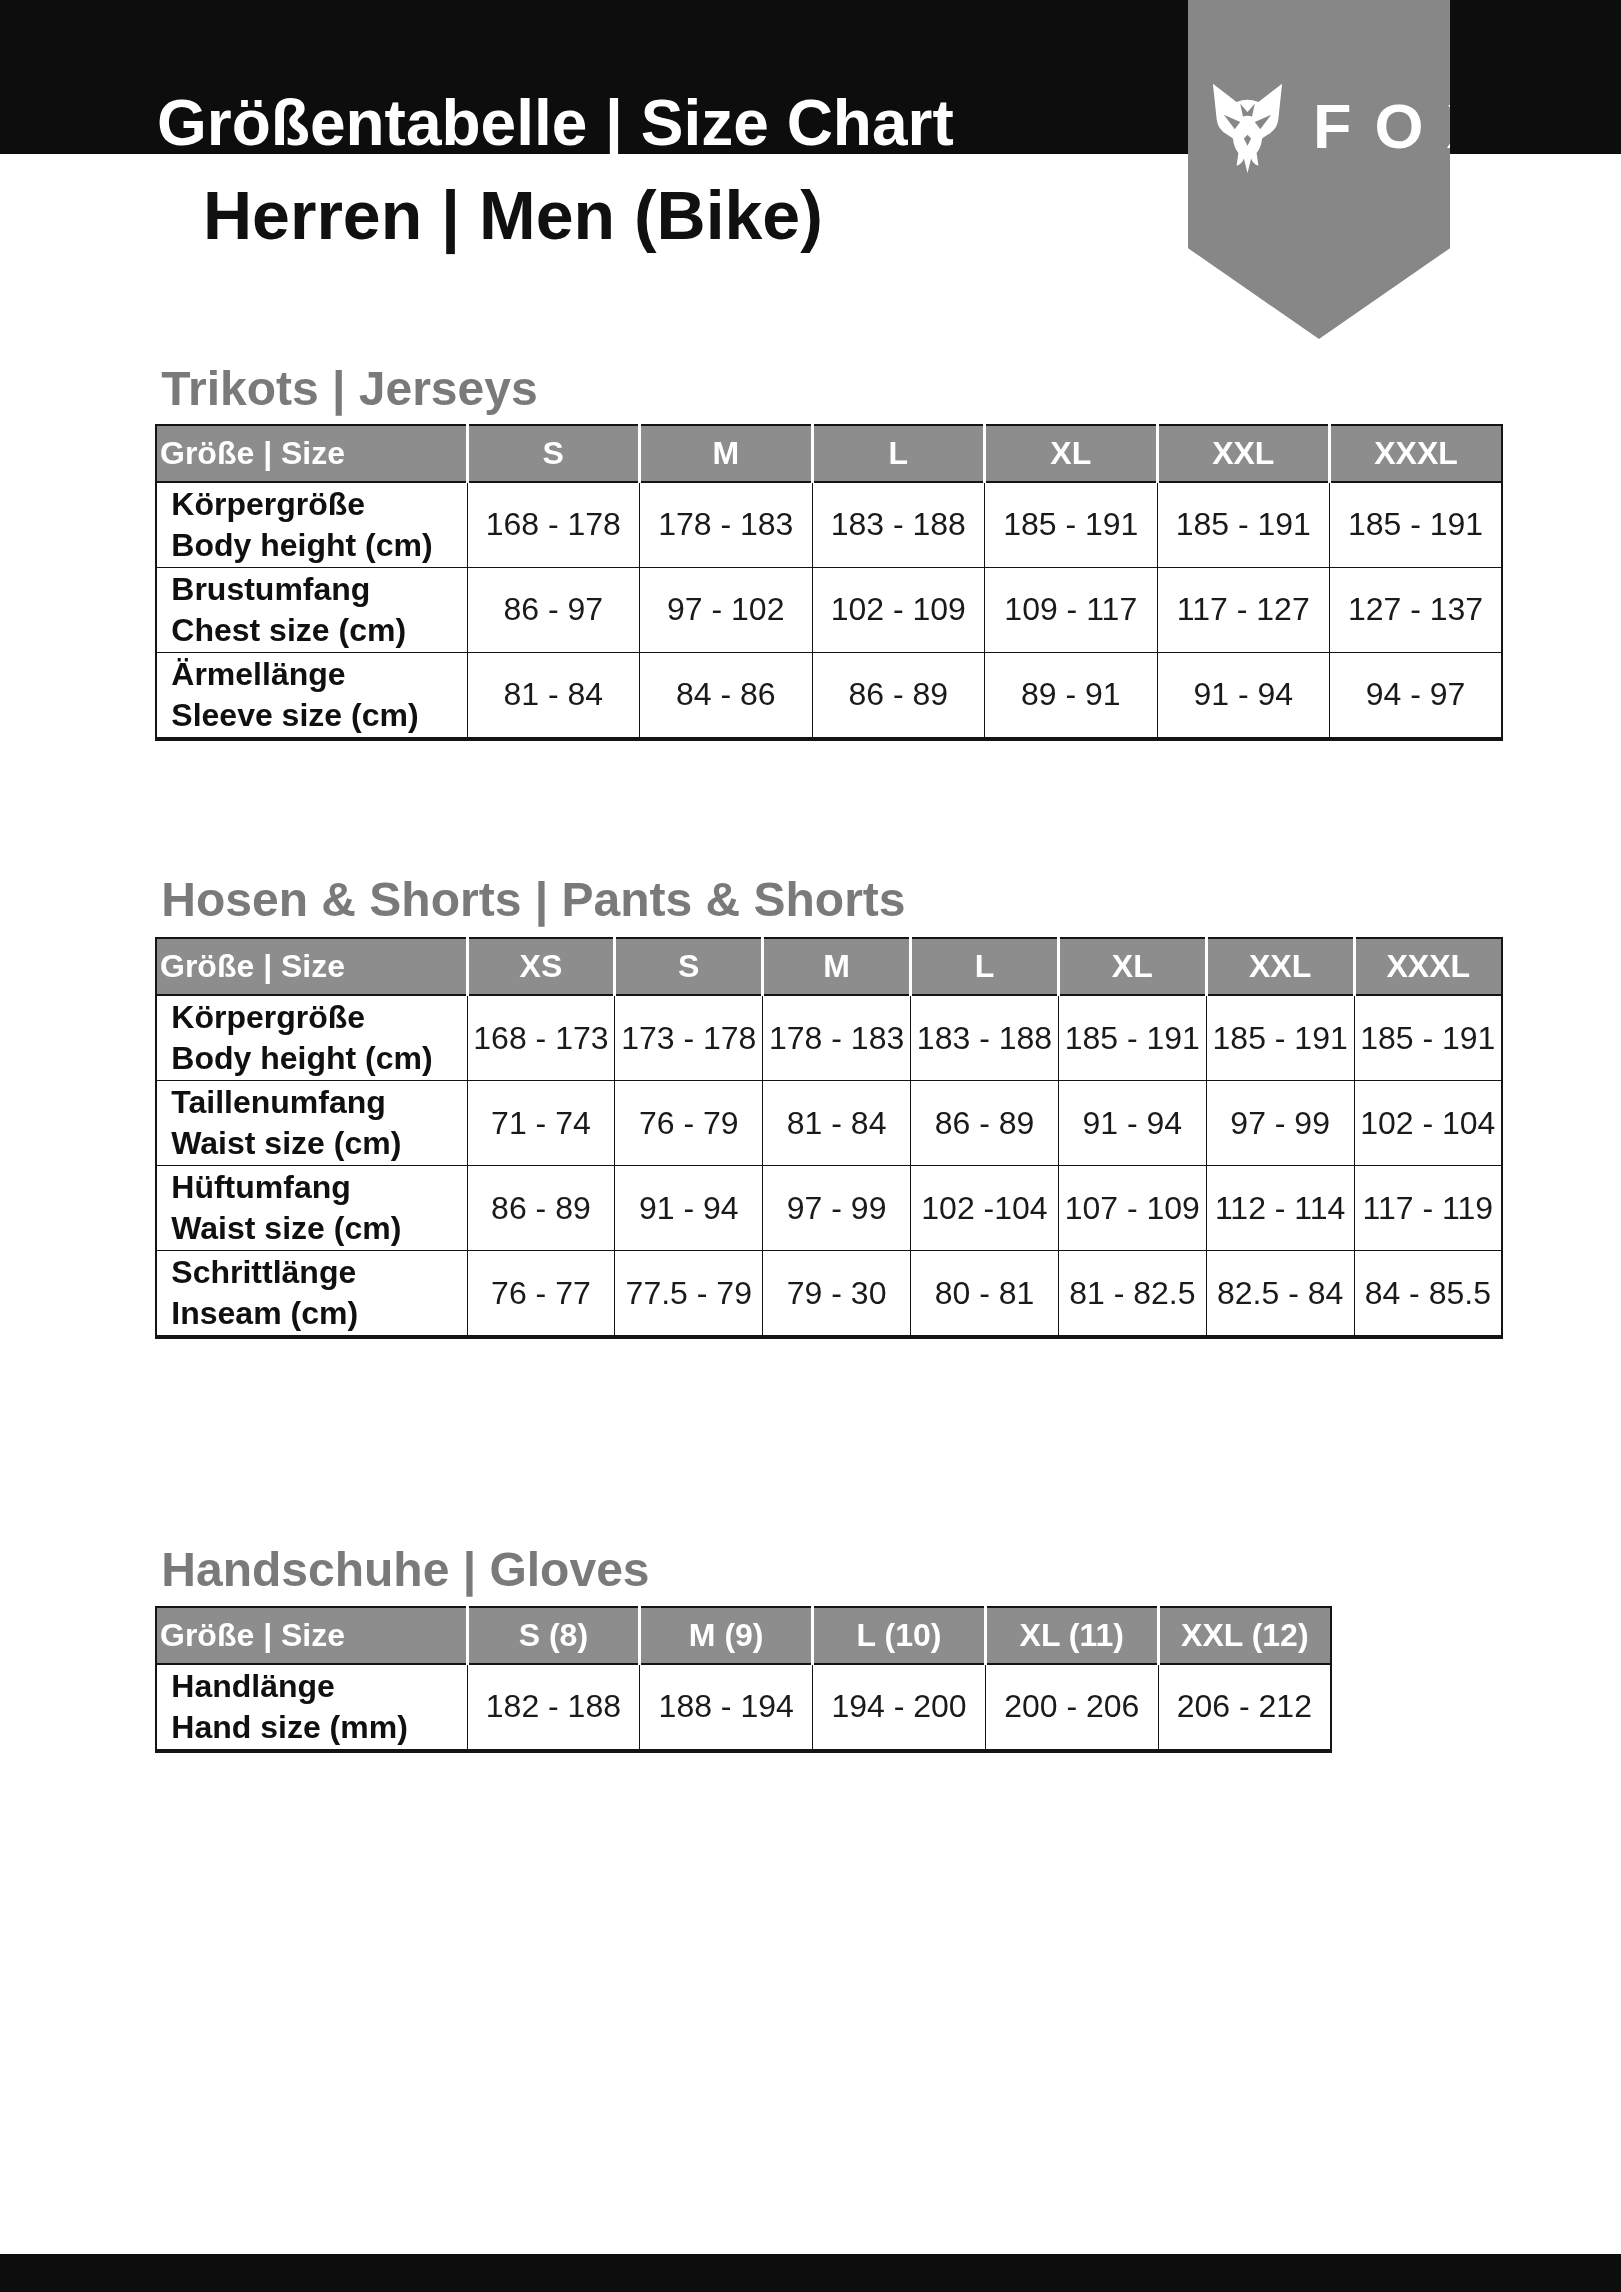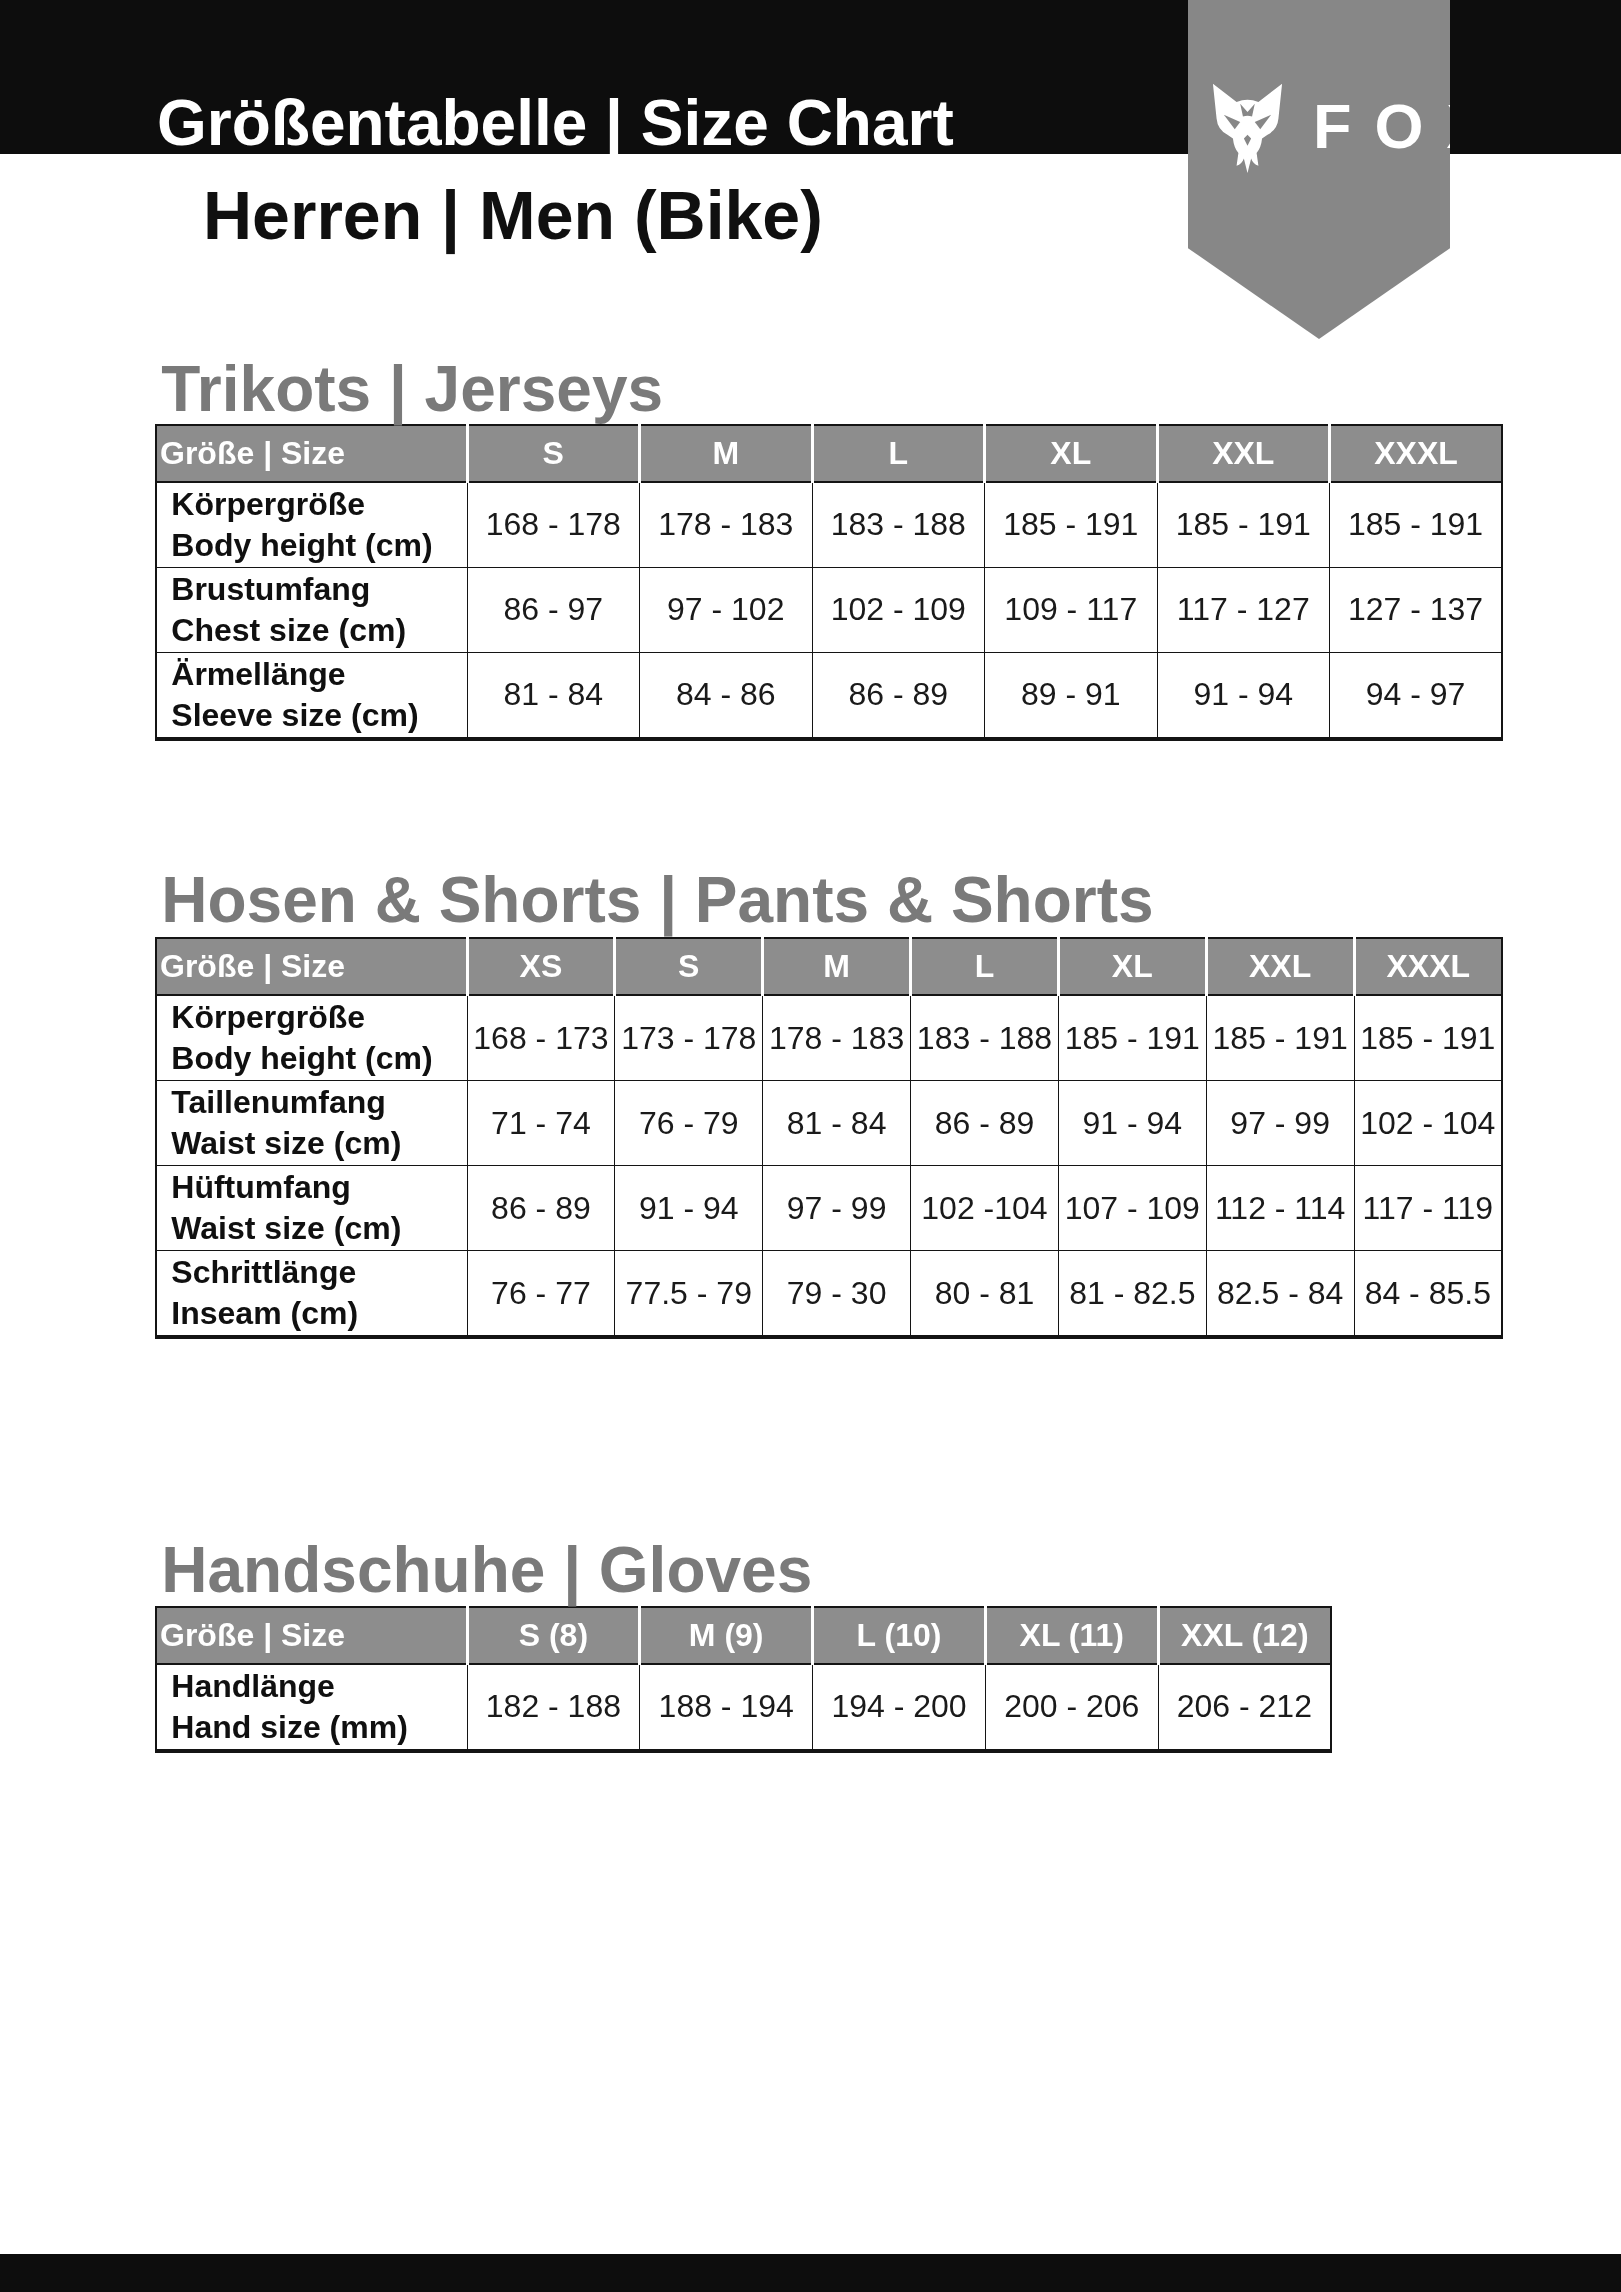--- a/index.html
+++ b/index.html
@@ -26,21 +26,21 @@
   .brand-text{
     position:absolute;left:125px;top:95px;font-size:63px;font-weight:bold;color:#ffffff;
     letter-spacing:23px;line-height:63px;white-space:nowrap;
   }
   
   .section{position:absolute;left:155px;}
   .section-jerseys{top:365px;}
   .section-pants{top:876px;}
   .section-gloves{top:1546px;}
   .section h2{
-    margin:0 0 0 6.3px;font-size:64px;line-height:48px;font-weight:bold;
+    margin:0 0 0 6.3px;font-size:48px;line-height:48px;font-weight:bold;
     color:#7a7a7a;white-space:nowrap;
   }
   .section-jerseys table{margin-top:10.7px;}
   .section-pants table{margin-top:13.4px;}
   .section-gloves table{margin-top:11.6px;}
   
   table{
     border-collapse:collapse;table-layout:fixed;background:#ffffff;
     border:2.7px solid #141414;border-bottom-width:4.5px;
   }

